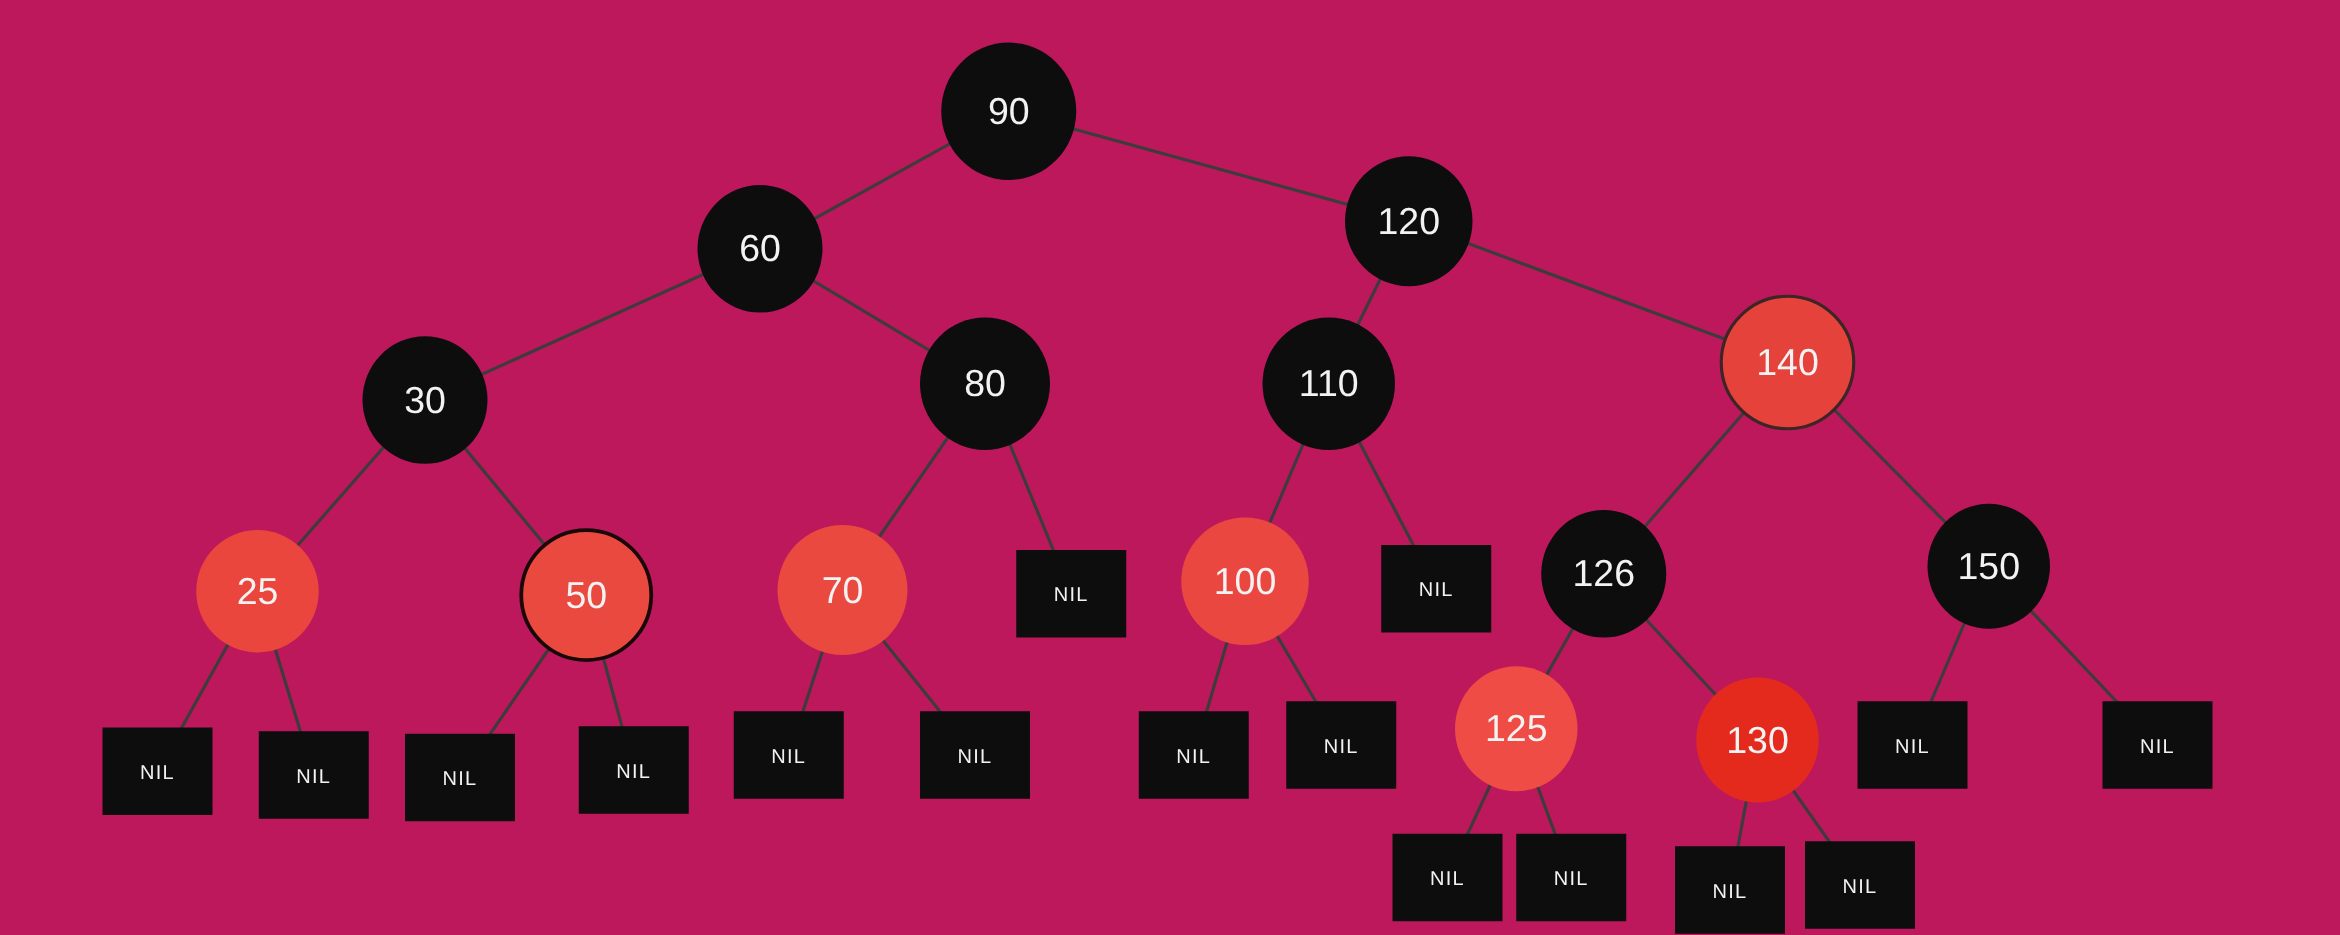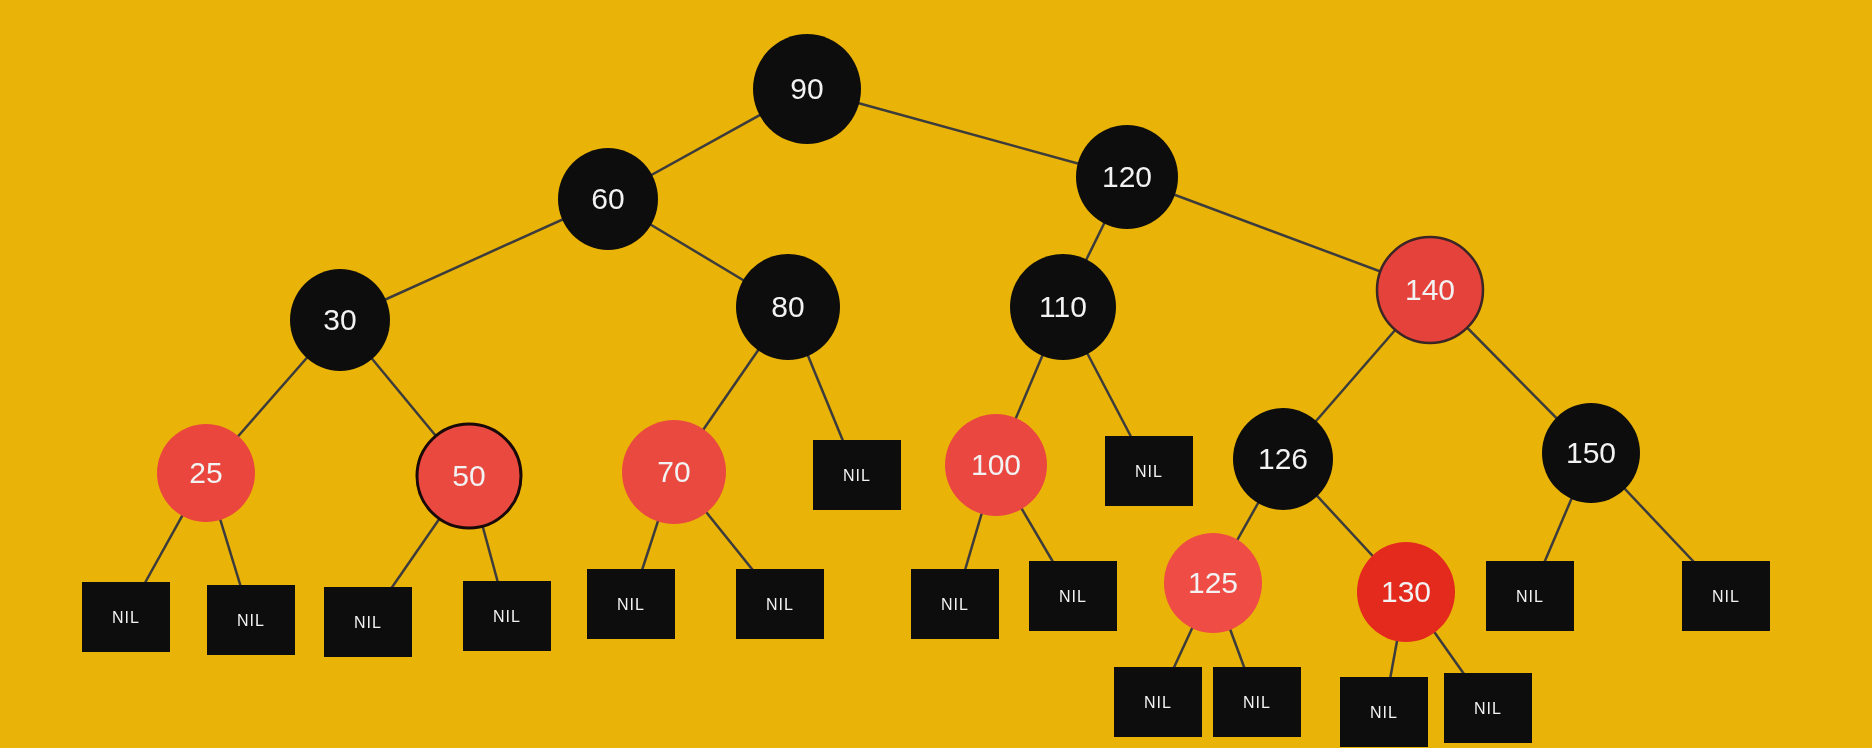--- a/index.html
+++ b/index.html
@@ -5,21 +5,21 @@
   html, body {
     margin: 0;
     padding: 0;
     background: #ffffff;
     font-family: "Liberation Sans", sans-serif;
   }
   .stage {
     position: relative;
     width: 1872px;
     height: 748px;
-    background: #eab308;
+    background: #be185d;
     overflow: hidden;
     text-align: right;
   }
   svg { display: block; }
   text {
     font-family: "Liberation Sans", sans-serif;
     fill: #f2f2f2;
     text-anchor: middle;
     pointer-events: none;
   }

